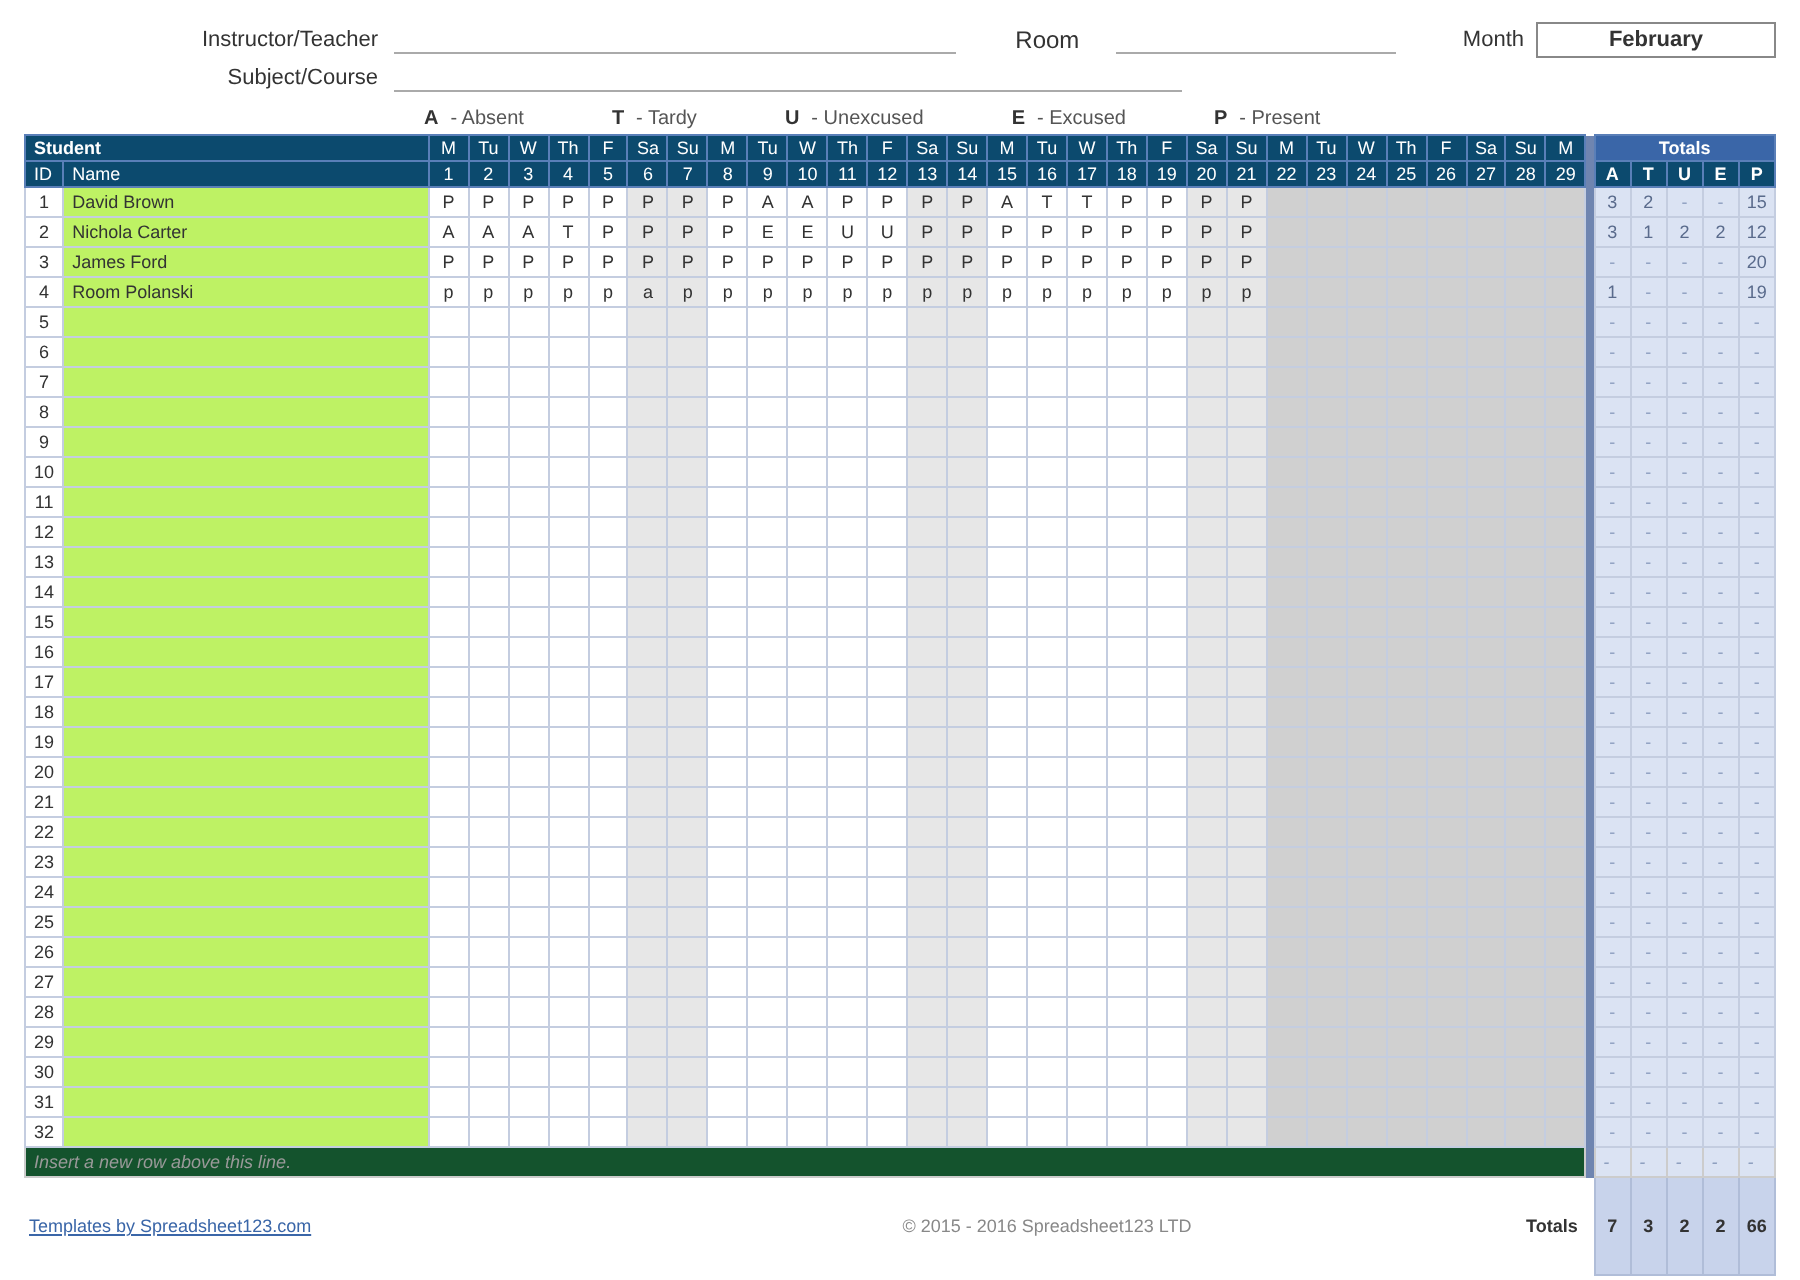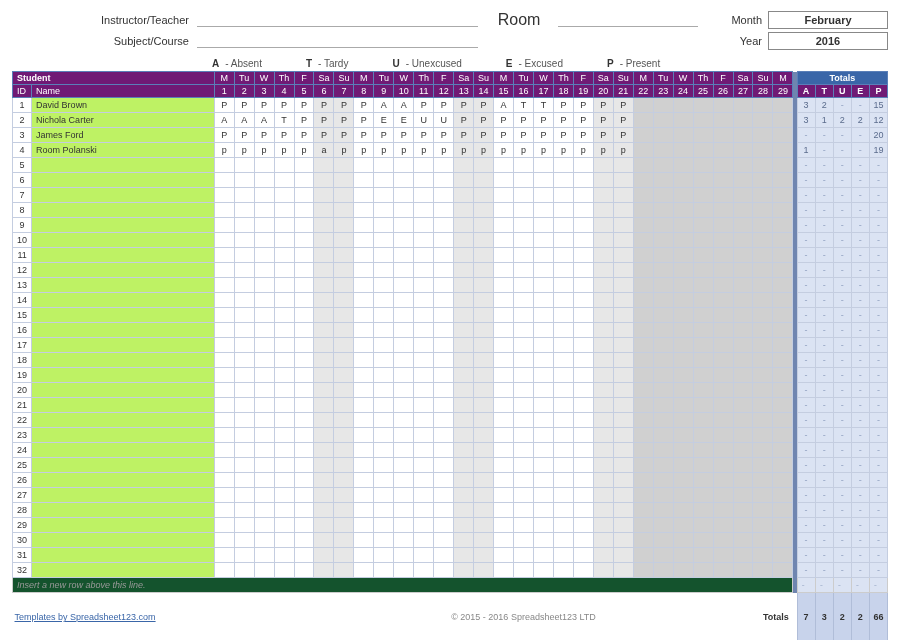--- a/index.html
+++ b/index.html
@@ -14,33 +14,33 @@
   .page { padding: 8px 12px 4px; }
   .title {
     color: #3a66a8;
     font-size: 22px;
     font-weight: bold;
     margin: 0 0 6px;
   }
   .meta-row { display: flex; align-items: center; margin: 3px 0; }
   .meta-label { width: 185px; text-align: right; padding-right: 8px; font-size: 11px; }
   .meta-line { flex: 1; border-bottom: 1px solid #aaa; height: 14px; margin-right: 20px; }
-  .room-label { width: 60px; text-align: left; padding-right: 8px; font-size: 16px; }
+  .room-label { width: 60px; text-align: center; padding-right: 8px; font-size: 12px; }
   .right-meta { width: 170px; display: flex; align-items: center; }
   .right-meta .lbl { width: 50px; text-align: right; padding-right: 6px; font-size: 11px; }
   .right-meta .val {
     flex: 1; border: 1px solid #888; text-align: center; font-weight: bold; font-size: 11px;
     padding: 2px 0;
   }
 
   .legend { margin: 8px 0 2px 200px; font-size: 10px; color: #555; display: flex; gap: 44px; }
   .legend span b { color: #333; font-weight: bold; margin-right: 6px; }
 
   table { border-collapse: collapse; width: 100%; table-layout: fixed; }
-  .hdr { background: #701a75; color: #fff; font-size: 9px; }
+  .hdr { background: #0c4a6e; color: #fff; font-size: 9px; }
   .hdr th { border: 1px solid #5a7fb8; padding: 1px 0; font-weight: normal; text-align: center; }
   .hdr th.left { text-align: left; padding-left: 4px; }
   .hdr .lab { font-weight: bold; }
   .hdr .totals-hd { background: #3a66a8; font-weight: bold; }
 
   col.id   { width: 18px; }
   col.name { width: 172px; }
   col.day  { width: 18.8px; }
   col.gap  { width: 4px; }
   col.tot  { width: 17px; }
@@ -83,24 +83,20 @@
     <div class="right-meta">
       <div class="lbl">Month</div>
       <div class="val">February</div>
     </div>
   </div>
   <div class="meta-row">
     <div class="meta-label">Subject/Course</div>
     <div class="meta-line"></div>
     <div class="room-label"></div>
     <div style="flex:.5;margin-right:20px"></div>
-    <div class="right-meta">
-      <div class="lbl">Year</div>
-      <div class="val">2016</div>
-    </div>
   </div>
 
   <div class="legend">
     <span><b>A</b><span>- Absent</span></span>
     <span><b>T</b><span>- Tardy</span></span>
     <span><b>U</b><span>- Unexcused</span></span>
     <span><b>E</b><span>- Excused</span></span>
     <span><b>P</b><span>- Present</span></span>
   </div>
 

